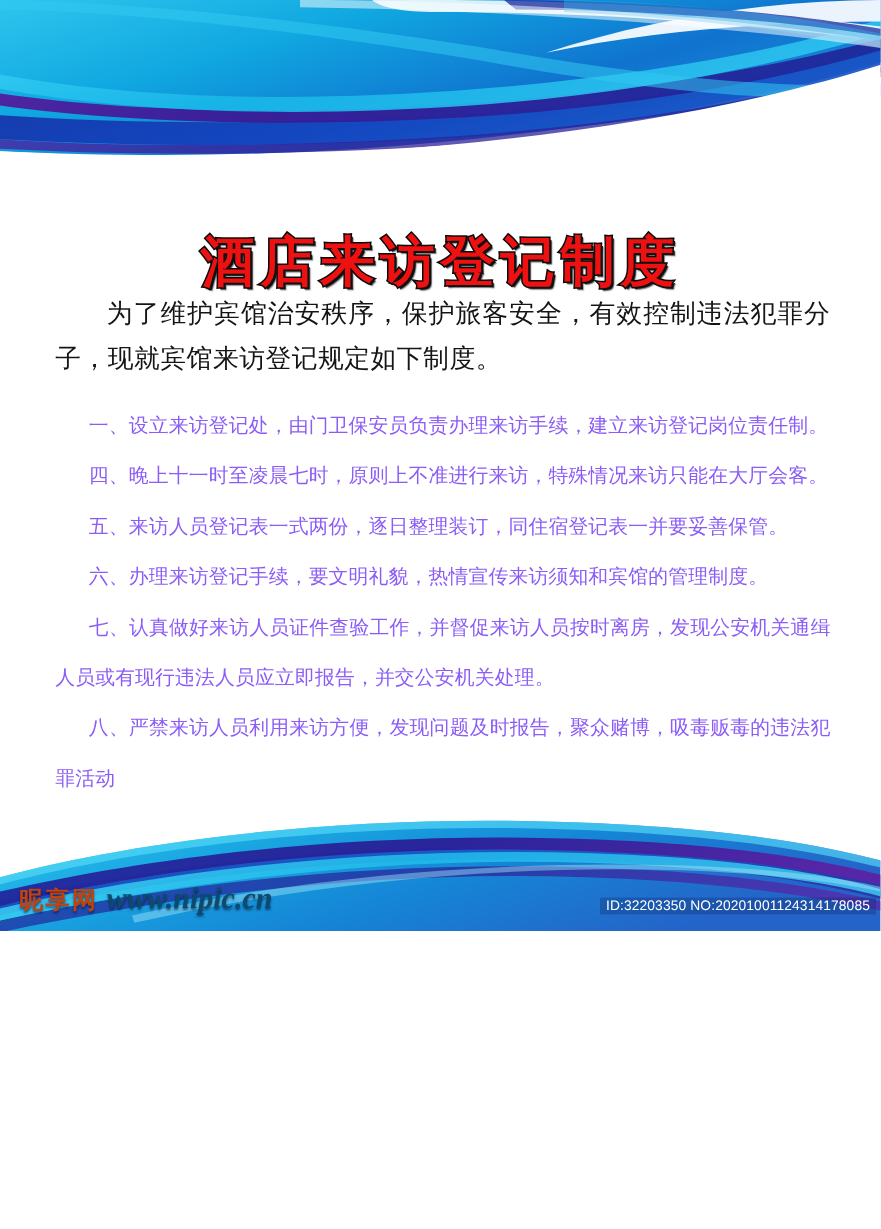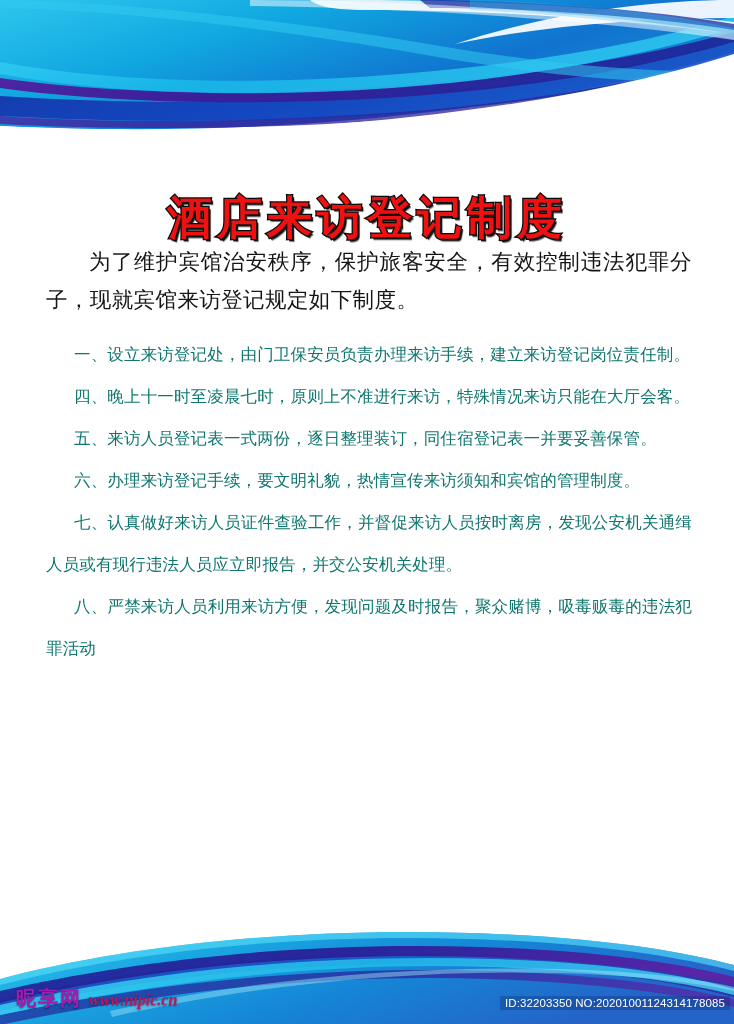--- a/index.html
+++ b/index.html
@@ -7,21 +7,21 @@
     margin: 0;
     padding: 0;
     background: #ffffff;
   }
   body {
     font-family: "Liberation Sans", "DejaVu Sans", sans-serif;
   }
   #poster {
     position: relative;
     width: 734px;
-    height: 1024px;
+    height: 776px;
     background: #ffffff;
     overflow: hidden;
   }
 
   
   .banner-top {
     position: absolute;
     left: 0;
     top: 0;
     width: 734px;
@@ -80,21 +80,21 @@
     line-height: 1.78;
     text-align: justify;
     text-justify: inter-ideograph;
     text-indent: 2em;
     margin: 0 0 14px 0;
     letter-spacing: 0.4px;
   }
   .rule-item {
     font-family: "DejaVu Sans", "Liberation Sans", sans-serif;
     font-size: 16.5px;
-    color: #0f766e;
+    color: #8b5cf6;
     line-height: 2.55;
     text-align: justify;
     text-justify: inter-ideograph;
     text-indent: 1.7em;
     margin: 0;
     letter-spacing: 0.15px;
   }
 
   
   .wm-logo {
@@ -104,31 +104,31 @@
     display: flex;
     align-items: baseline;
     gap: 7px;
     z-index: 6;
     pointer-events: none;
   }
   .wm-cn {
     font-family: "DejaVu Sans", "Liberation Sans", sans-serif;
     font-size: 20px;
     font-weight: bold;
-    color: #a21caf;
+    color: #c2410c;
     letter-spacing: 2px;
     text-shadow: 0 1px 2px rgba(0,20,60,0.65);
     margin-top: 24px;
   }
   .wm-url {
     font-family: "Liberation Serif", "DejaVu Serif", serif;
     font-style: italic;
     font-weight: bold;
-    font-size: 16px;
-    color: #be185d;
+    font-size: 25px;
+    color: #0c4a6e;
     text-shadow: 0 1px 2px rgba(0,20,60,0.65);
   }
   .wm-id {
     position: absolute;
     right: 4px;
     bottom: 14px;
     z-index: 6;
     font-family: "Liberation Sans", "DejaVu Sans", sans-serif;
     font-size: 11.5px;
     color: #ffffff;

